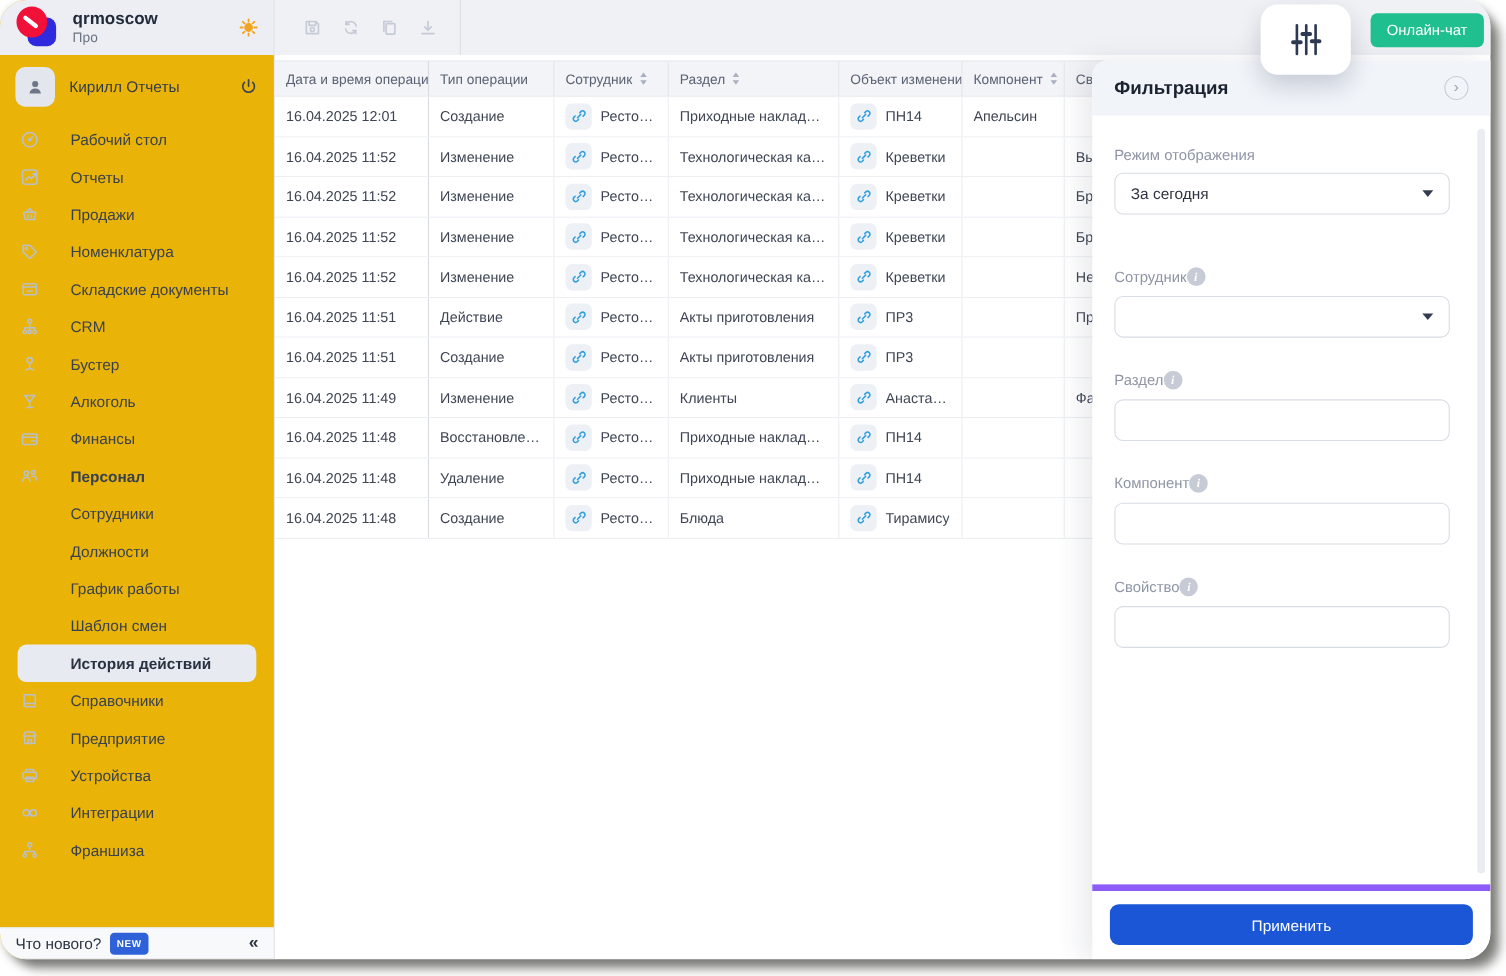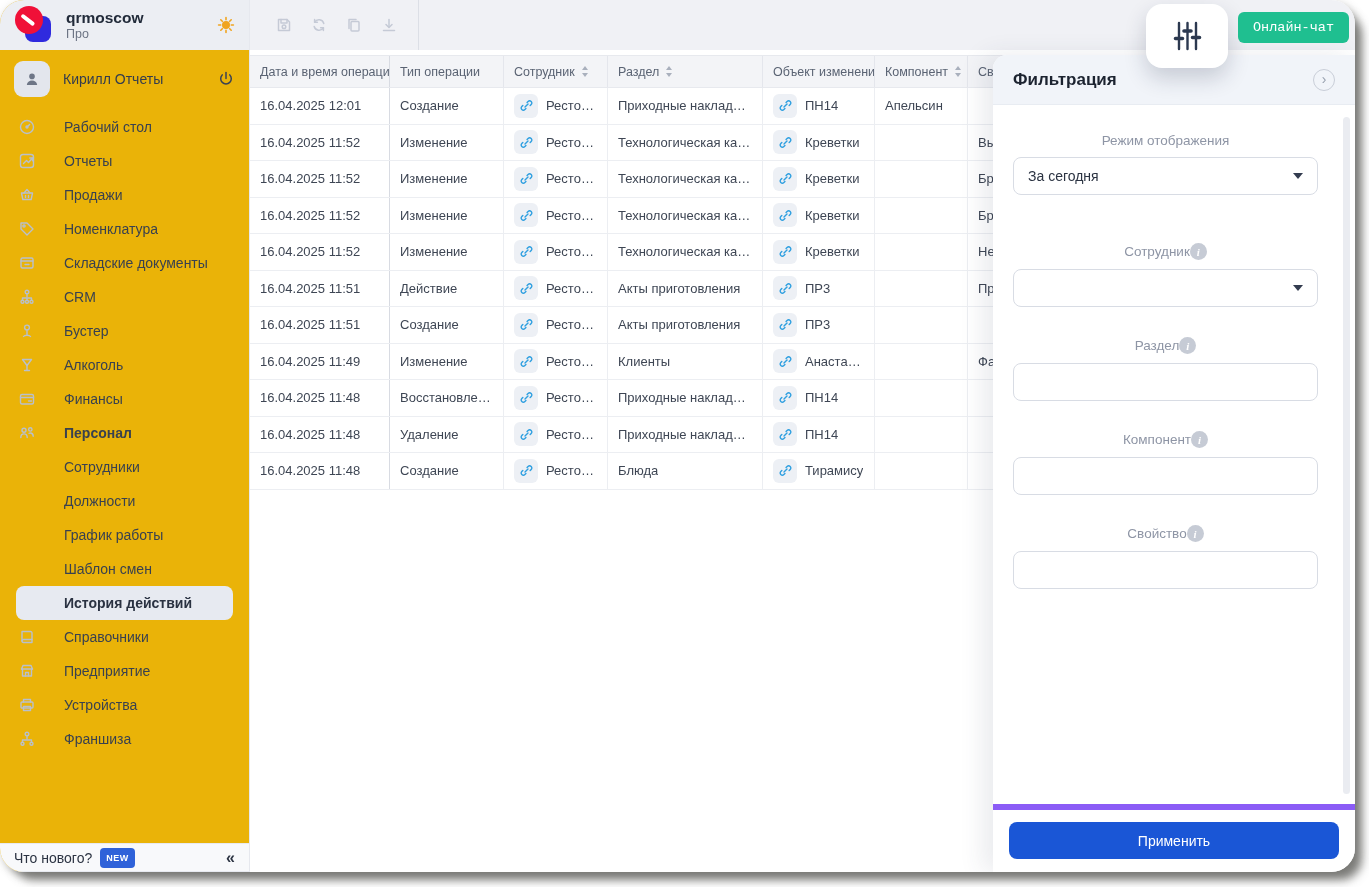--- a/index.html
+++ b/index.html
@@ -64,36 +64,36 @@
   
   .filter-panel { position:absolute; right:0; top:55px; bottom:0; width:362px; background:#fff; border-top-left-radius:14px;
                   box-shadow:-10px 0 24px rgba(50,60,90,.10); z-index:5; display:flex; flex-direction:column; }
   .fp-head { height:50px; background:#f1f4f9; border-top-left-radius:14px; border-bottom:1px solid #e8ecf2;
              display:flex; align-items:center; justify-content:space-between; padding:0 20px; flex:none; }
   .fp-title { font-size:17px; font-weight:700; color:#1c2330; }
   .chev { width:22px; height:22px; border-radius:50%; border:1px solid #c9ced8; color:#97a0ae; display:flex; align-items:center; justify-content:center; font-size:14px; cursor:pointer; padding-bottom:2px; }
   .fp-body { flex:1; padding:28px 37px 10px 20px; position:relative; overflow:hidden; }
   .f-group { margin-bottom:30px; }
   .f-group.first { margin-bottom:48px; }
-  .f-label-row { display:flex; justify-content:center; align-items:center; margin-bottom:9px; }
+  .f-label-row { display:flex; justify-content:flex-start; align-items:center; margin-bottom:9px; }
   .f-label { font-size:13.5px; color:#8e95a5; }
   .info { width:17px; height:17px; border-radius:50%; background:#c6cbd5; color:#fff; font-size:11px; font-weight:700; font-style:italic;
           display:flex; align-items:center; justify-content:center; cursor:pointer; font-family:"Liberation Serif", serif; }
   .f-control { height:38px; border:1px solid #d8dce4; border-radius:8px; background:#fff; display:flex; align-items:center;
                justify-content:space-between; padding:0 14px; font-size:14px; color:#2b3342; cursor:pointer; }
   .caret { width:0; height:0; border-left:5px solid transparent; border-right:5px solid transparent; border-top:6px solid #333c4f; }
   .fp-scroll { position:absolute; right:5px; top:62px; bottom:78px; width:7px; background:#eaecf1; border-radius:4px; z-index:6; }
   .fp-foot { border-top:6px solid #8b5cf6; padding:12px 16px 13px; flex:none; }
   .apply-btn { width:100%; height:37px; background:#1a56d6; border:none; border-radius:8px; color:#fff; font-size:14px; cursor:pointer; font-family:inherit; }
 
   
   .filter-card { position:absolute; left:1146px; top:4px; width:82px; height:64px; background:#fff; border-radius:16px;
                  box-shadow:0 10px 22px rgba(30,40,70,.20); display:flex; align-items:center; justify-content:center; z-index:10; cursor:pointer; }
   .chat-btn { position:absolute; right:6px; top:12px; height:31px; padding:0 15px; background:#1fbf90; color:#fff; border:none;
-              border-radius:6px; font-size:13.5px; z-index:10; cursor:pointer; font-family:Liberation Mono, monospace; }
+              border-radius:6px; font-size:13.5px; z-index:10; cursor:pointer; font-family:Liberation Sans, sans-serif; }
 </style>
 </head>
 <body>
 
 <div class="window">
 
   <div class="main-toolbar">
     <div class="tb-icons" id="tb-icons">
         <span class="tb-btn">
           <svg width="18" height="18" viewBox="0 0 18 18" fill="none" stroke="#c5cad6" stroke-width="1.5" stroke-linecap="round" stroke-linejoin="round">
@@ -810,20 +810,29 @@
               <path d="M5.5 6V3.5h7V6"></path>
               <rect x="3" y="6" width="12" height="6" rx="1"></rect>
               <rect x="5.5" y="10.5" width="7" height="4"></rect>
             </svg>
           </span>
           <span>Устройства</span>
         </div>
         <div class="nav-item">
           <span class="ic">
             <svg width="18" height="18" viewBox="0 0 18 18" fill="none" stroke="#b9c0cc" stroke-width="1.4" stroke-linecap="round" stroke-linejoin="round">
+              <circle cx="5.8" cy="9" r="2.8"></circle>
+              <circle cx="12.2" cy="9" r="2.8"></circle>
+            </svg>
+          </span>
+          <span>Интеграции</span>
+        </div>
+        <div class="nav-item">
+          <span class="ic">
+            <svg width="18" height="18" viewBox="0 0 18 18" fill="none" stroke="#b9c0cc" stroke-width="1.4" stroke-linecap="round" stroke-linejoin="round">
               <circle cx="9" cy="4" r="1.8"></circle>
               <path d="M9 5.8v2.7M4.5 12.2V10h9v2.2"></path>
               <circle cx="4.5" cy="13.8" r="1.5"></circle>
               <circle cx="13.5" cy="13.8" r="1.5"></circle>
             </svg>
           </span>
           <span>Франшиза</span>
         </div>
       </div>
     <div class="side-footer">

